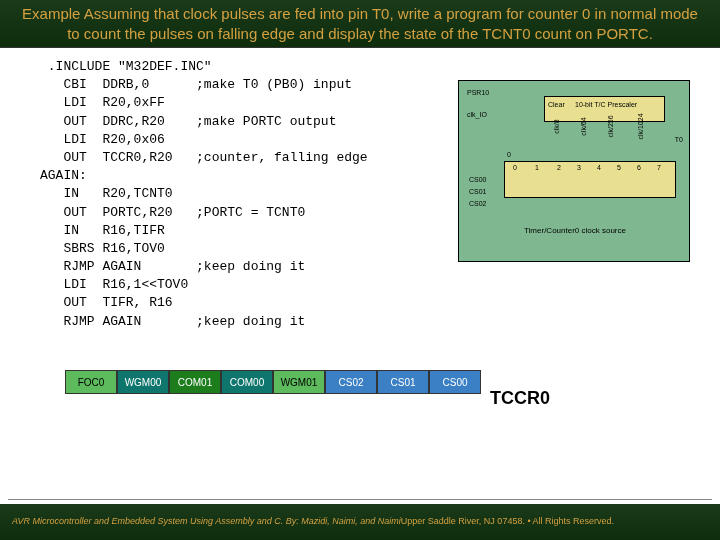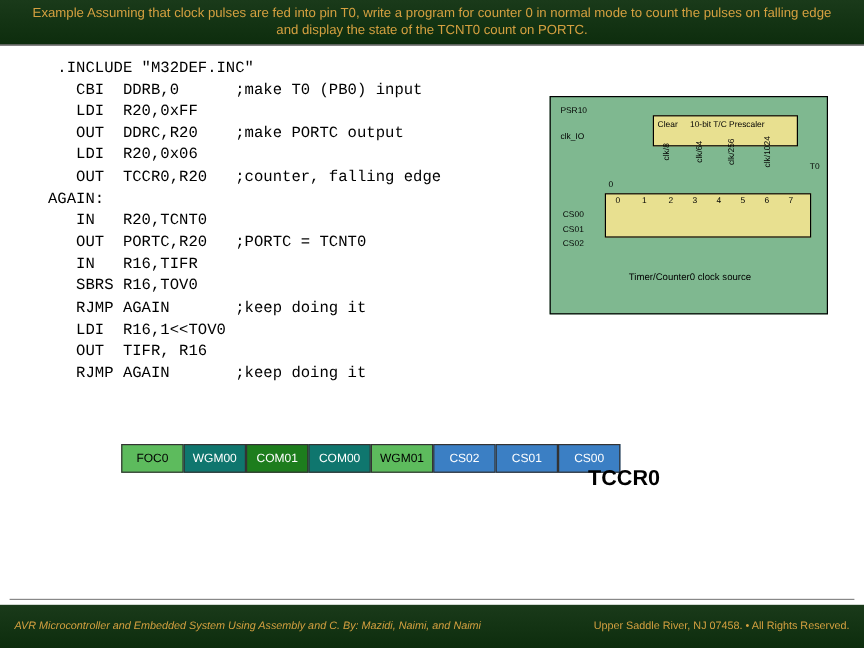--- a/index.html
+++ b/index.html
@@ -10,21 +10,21 @@
     background: #fff;
     font-family: Arial, sans-serif;
     position: relative;
     overflow: hidden;
   }
   .title-bar {
     background: linear-gradient(to bottom, #1a3a1a, #0d2d0d);
     color: #d4a040;
     text-align: center;
     padding: 4px 20px;
-    font-size: 11px;
+    font-size: 15px;
     line-height: 1.3;
     border-bottom: 1px solid #333;
   }
   .code-block {
     font-family: "Courier New", monospace;
     font-size: 13px;
     line-height: 1.4;
     padding: 10px 0 0 40px;
     white-space: pre;
   }
@@ -71,21 +71,20 @@
   }
   .dlabel {
     position: absolute;
     font-size: 7px;
   }
   .tccr-row {
     position: absolute;
     left: 65px;
     top: 370px;
     display: flex;
-    margin-left: 36px;
   }
   .tccr-cell {
     width: 50px;
     height: 22px;
     border: 1px solid #333;
     font-size: 10px;
     display: flex;
     align-items: center;
     justify-content: center;
     color: #000;
@@ -112,21 +111,20 @@
   .footer {
     position: absolute;
     bottom: 0;
     left: 0;
     right: 0;
     height: 36px;
     background: linear-gradient(to bottom, #1a3a1a, #0d2d0d);
     color: #d4a040;
     font-size: 9px;
     display: flex;
-    justify-content: space-between;
     align-items: center;
     padding: 0 12px;
   }
   .footer-left { font-style: italic; line-height: 1.3; }
   .footer-right { text-align: right; line-height: 1.3; }
 </style>
 </head>
 <body>
 
 <div class="title-bar">Example Assuming that clock pulses are fed into pin T0, write a program for counter 0 in normal mode to count the pulses on falling edge and display the state of the TCNT0 count on PORTC.</div>

